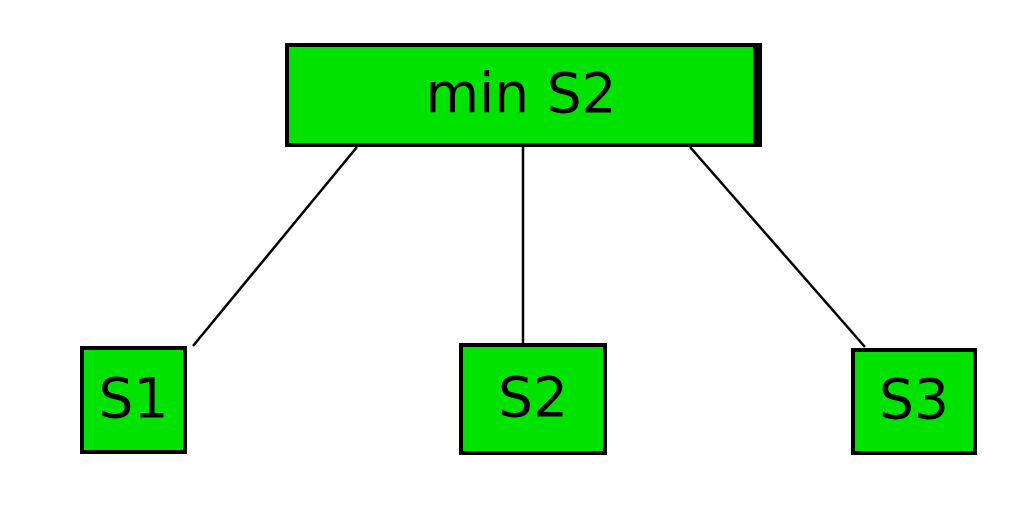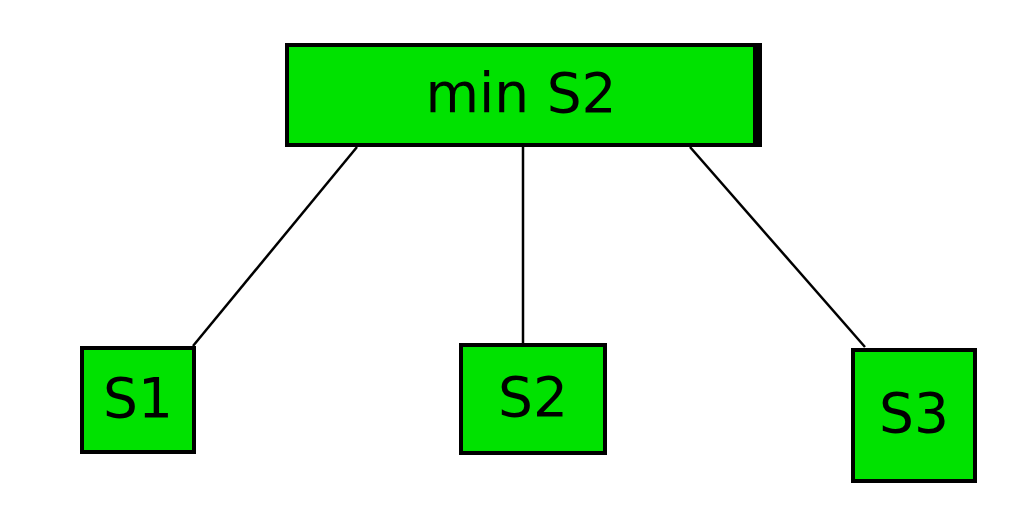--- a/index.html
+++ b/index.html
@@ -51,23 +51,23 @@
   .root-cell.first {
     border-right: 5px solid #000000;
   }
   .node-label {
     color: #000000;
     font-size: 55px;
     line-height: 1;
     white-space: nowrap;
     transform: translateY(-2px);
   }
-  #leaf-s1 { left: 80px;  top: 346px; width: 116px; height: 108px; }
+  #leaf-s1 { left: 80px;  top: 346px; width: 107px; height: 108px; }
   #leaf-s2 { left: 459px; top: 343px; width: 148px; height: 112px; }
-  #leaf-s3 { left: 851px; top: 348px; width: 126px; height: 135px; }
+  #leaf-s3 { left: 851px; top: 348px; width: 126px; height: 107px; }
 </style>
 </head>
 <body>
 
 <div id="canvas">
 
   <svg id="edges" viewBox="0 0 1024 512" xmlns="http://www.w3.org/2000/svg">
     <line x1="357" y1="147" x2="193" y2="346" stroke="#000000" stroke-width="2.5"></line>
     <line x1="523" y1="147" x2="523" y2="344" stroke="#000000" stroke-width="2.5"></line>
     <line x1="690" y1="147" x2="865" y2="347" stroke="#000000" stroke-width="2.5"></line>

